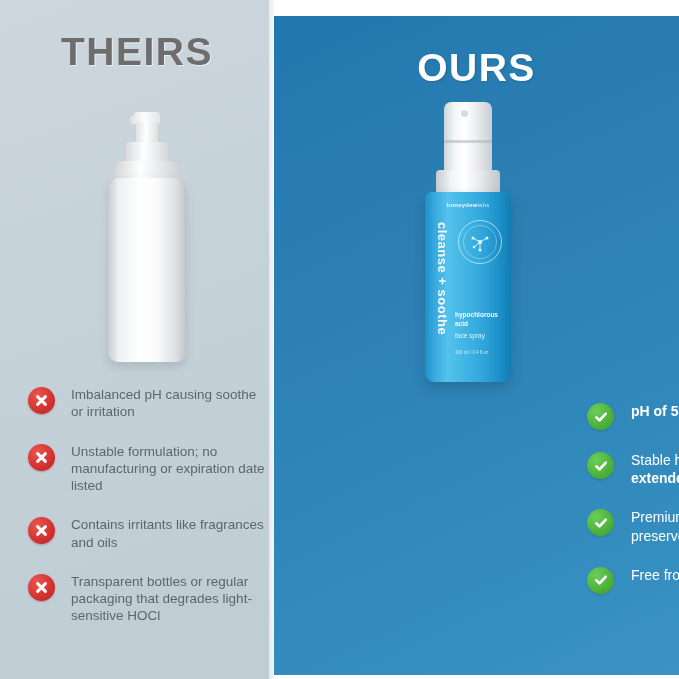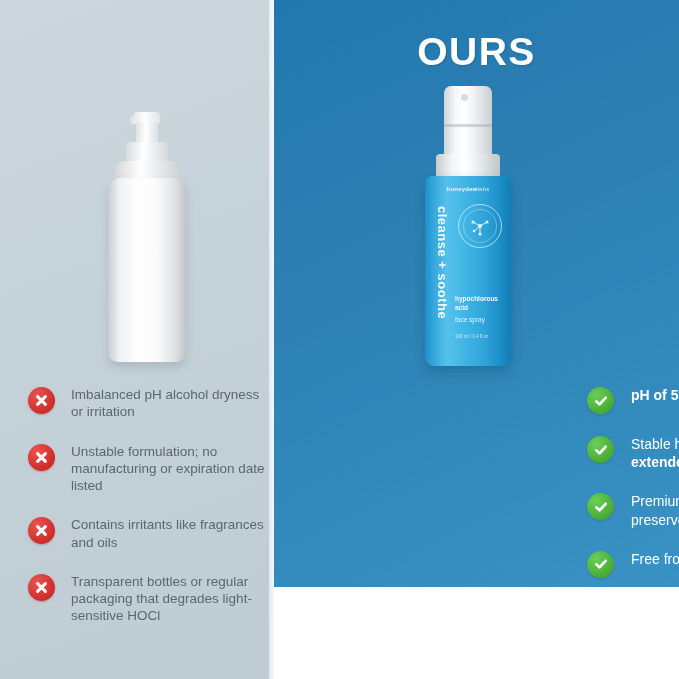--- a/index.html
+++ b/index.html
@@ -31,23 +31,24 @@
     position: absolute;
     top: 0; right: 0;
     width: 5px; height: 100%;
     background: linear-gradient(90deg, rgba(255,255,255,0.55), rgba(255,255,255,0.85));
   }
 
   
   .panel-right {
     position: relative;
     width: 405px;
-    height: 587px;
+    height: 659px;
     background: linear-gradient(155deg, #2178ae 0%, #2c7fb3 35%, #3189bc 70%, #3a93c4 100%);
     flex: 0 0 405px;
+    margin-top: 16px;
   }
 
   
   .title {
     text-align: center;
     font-weight: bold;
     letter-spacing: 1.5px;
     user-select: none;
   }
   .title-theirs {
@@ -278,39 +279,40 @@
   }
   .bullets-right .bullet-text b { font-weight: bold; }
 </style>
 </head>
 <body>
 
 <div id="page">
 
   <div class="panel-left">
 
+    <div class="title title-theirs">THEIRS</div>
 
     <div class="bottle-left">
       <div class="bl-nozzle-tip"></div>
       <div class="bl-nozzle"></div>
       <div class="bl-stem"></div>
       <div class="bl-collar"></div>
       <div class="bl-shoulder"></div>
       <div class="bl-body"></div>
     </div>
 
     <div class="bullets bullets-left">
 
       <div class="bullet">
         <div class="bullet-icon icon-x">
           <svg width="15" height="15" viewBox="0 0 15 15" aria-hidden="true">
             <path d="M3.6 3.6 L11.4 11.4 M11.4 3.6 L3.6 11.4" stroke="#ffffff" stroke-width="2.9" stroke-linecap="round"></path>
           </svg>
         </div>
-        <div class="bullet-text">Imbalanced pH alcohol dryness or irritation</div>
+        <div class="bullet-text">Imbalanced pH causing soothe or irritation</div>
       </div>
 
       <div class="bullet">
         <div class="bullet-icon icon-x">
           <svg width="15" height="15" viewBox="0 0 15 15" aria-hidden="true">
             <path d="M3.6 3.6 L11.4 11.4 M11.4 3.6 L3.6 11.4" stroke="#ffffff" stroke-width="2.9" stroke-linecap="round"></path>
           </svg>
         </div>
         <div class="bullet-text">Unstable formulation; no manufacturing or expiration date listed</div>
       </div>

